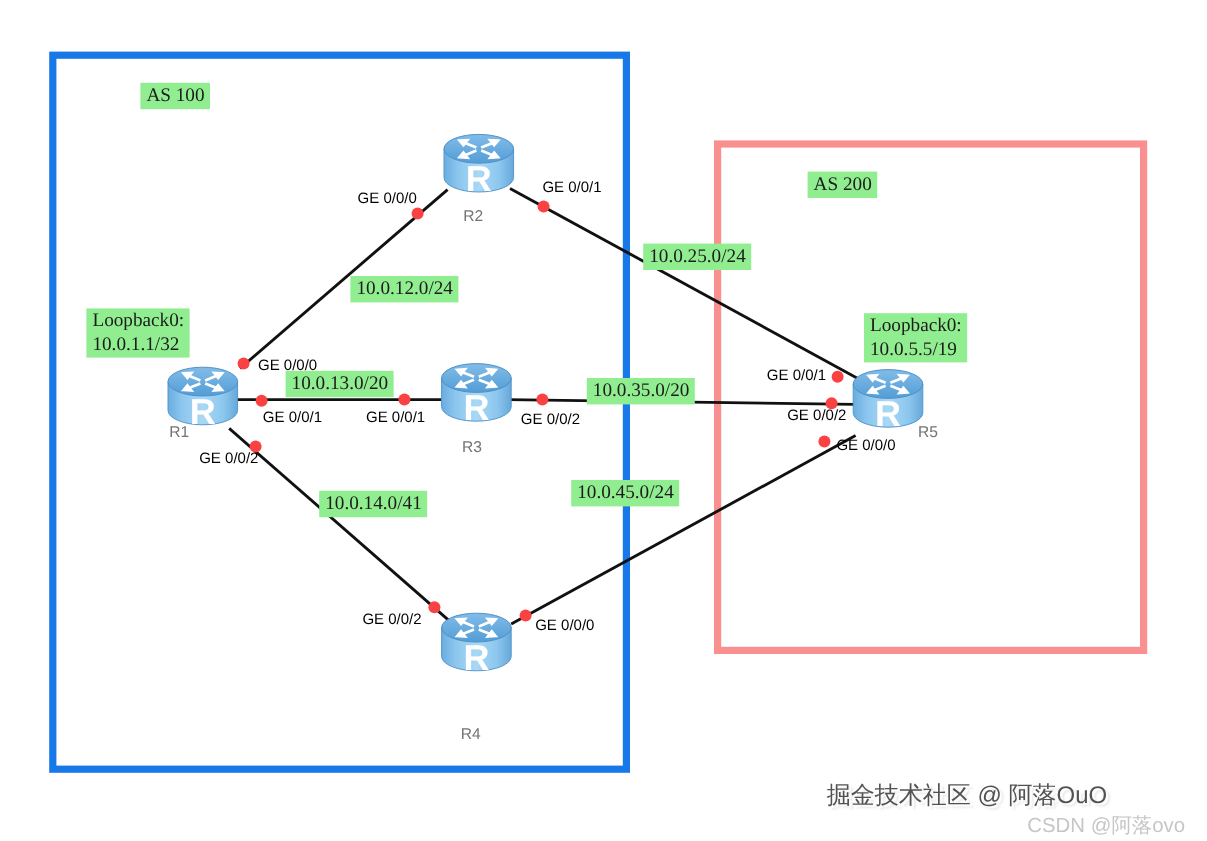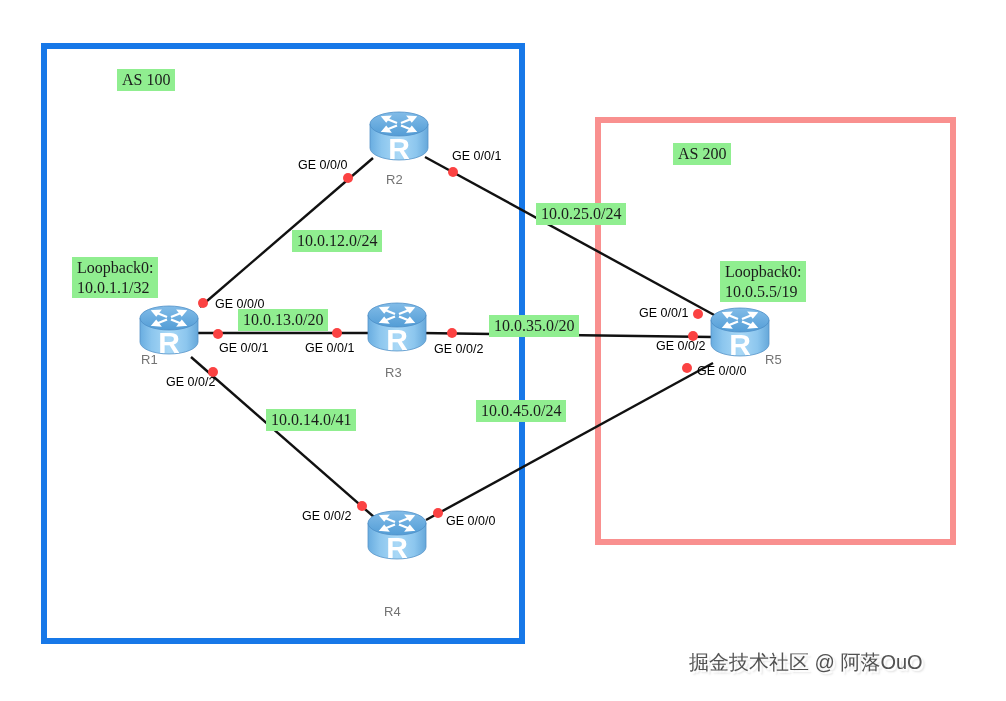--- a/index.html
+++ b/index.html
@@ -146,14 +146,15 @@
       <use href="#router-sym"></use>
     </svg>
 
   <div class="rname" style="left:141px;top:352px">R1</div>
   <div class="rname" style="left:386px;top:172px">R2</div>
   <div class="rname" style="left:385px;top:365px">R3</div>
   <div class="rname" style="left:384px;top:604px">R4</div>
   <div class="rname" style="left:765px;top:352px">R5</div>
 
   <div class="wm1">掘金技术社区 @ 阿落OuO</div>
+  <div class="wm2">CSDN @阿落ovo</div>
 
 </div>
 
 </body></html>

